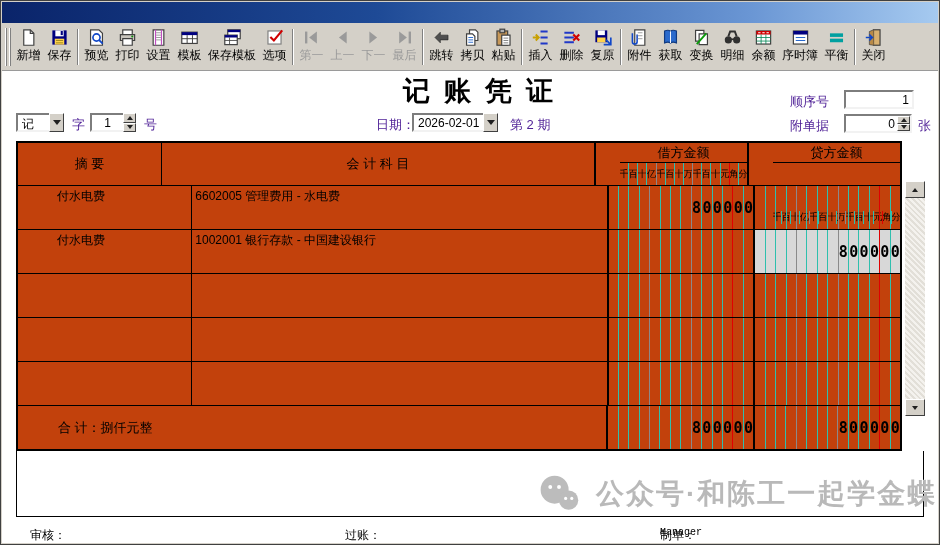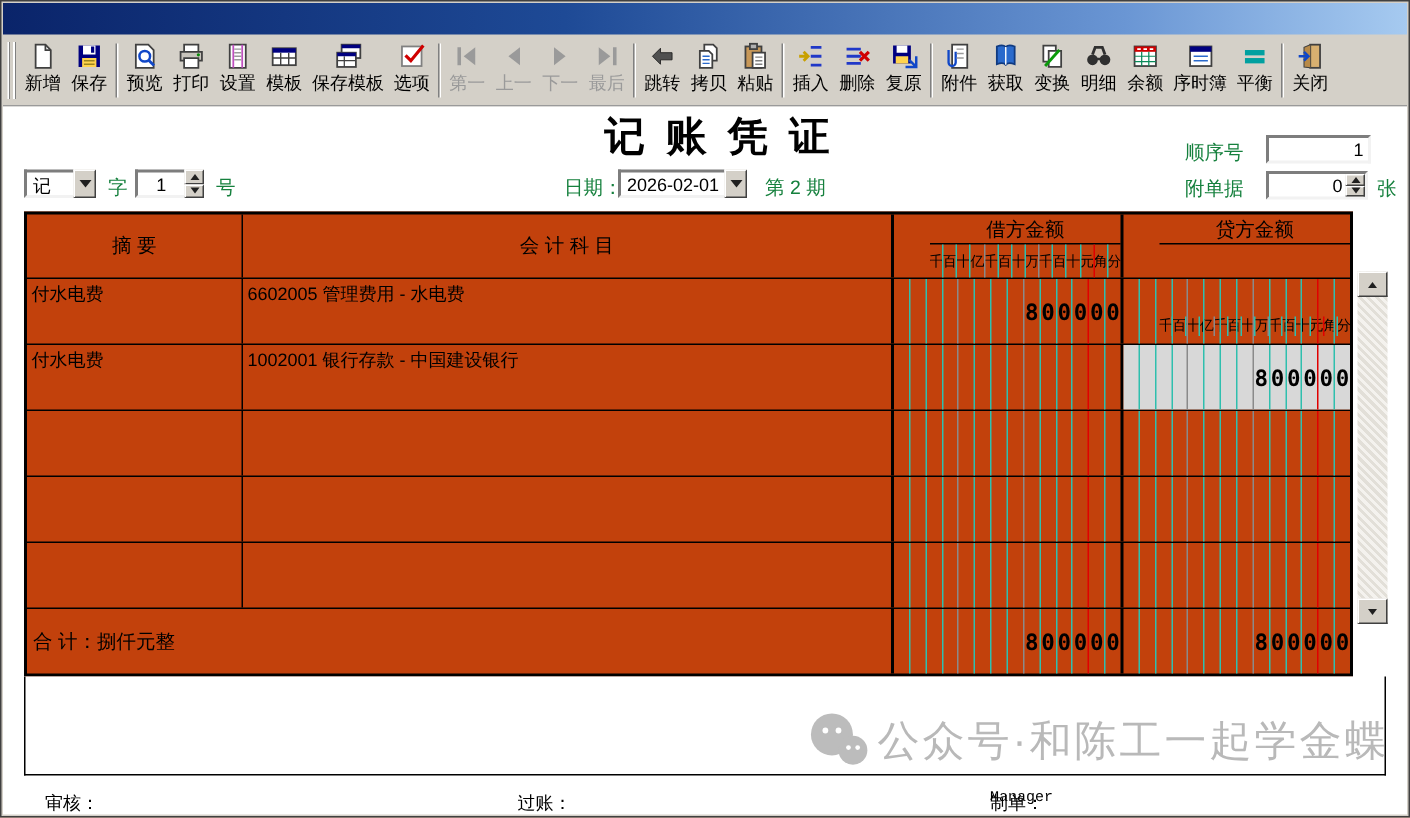--- a/index.html
+++ b/index.html
@@ -34,21 +34,21 @@
   .tb-btn.disabled .tb-label { color:#9a9a9a; }
   .tb-sep { width:2px; margin:4px 2px; border-left:1px solid #808080;
     border-right:1px solid #fff; flex:0 0 auto; }
 
   
   .doc { position:absolute; left:1px; top:70px; right:1px; bottom:1px; background:#fff; }
   .vtitle { position:absolute; left:16px; right:0; top:2px; text-align:center;
     font-family:"DejaVu Serif","Liberation Serif",serif; font-size:27px;
     font-weight:bold; letter-spacing:14px; text-indent:14px; color:#000; }
 
-  .lbl { position:absolute; font-size:13px; color:#15803d; white-space:nowrap; }
+  .lbl { position:absolute; font-size:13px; color:#4c1d95; white-space:nowrap; }
 
   .sunken { background:#fff; border:2px solid; border-color:#7d7d7d #f2f2f2 #f2f2f2 #7d7d7d;
     font-size:12px; }
   .serial-field { position:absolute; left:842px; top:19px; width:70px; height:19px;
     text-align:right; padding:1px 3px 0 0; }
   .attach-field { position:absolute; left:842px; top:43px; width:68px; height:19px;
     display:flex; }
   .attach-val { flex:1; text-align:right; padding:1px 2px 0 0; font-size:12px; }
 
   .spincol { width:13px; display:flex; flex-direction:column; flex:0 0 auto; }
@@ -77,21 +77,21 @@
   .t-head { display:flex; height:42px; }
   .h-sum  { width:144px; border-right:1px solid #000; text-align:center; line-height:42px; font-size:13px; }
   .h-acc  { width:434px; border-right:2px solid #000; text-align:center; line-height:42px; font-size:13px; }
   .h-amt  { display:flex; flex-direction:column;padding-left:24px; }
   .h-deb  { width:153px; border-right:2px solid #000; }
   .h-cred { width:151px;gap:48px; }
   .h-amt-top { height:20px; border-bottom:1px solid #000; text-align:center;
     font-size:13px; line-height:20px; }
   .h-amt-digits { flex:1; }
 
-  .t-row { display:flex; height:44px; border-top:1px solid #000; }
+  .t-row { display:flex; height:44px; border-top:1px solid #000;padding-left:36px; }
   .c-sum { width:144px; border-right:1px solid #000; padding:2px 3px; font-size:12px; }
   .c-acc { width:434px; border-right:2px solid #000; padding:2px 3px; font-size:12px; }
   .c-deb { width:153px; border-right:2px solid #000; }
   .c-cred{ width:151px; }
   .c-total { width:578px; border-right:2px solid #000; display:flex; align-items:center;
     padding-left:4px; font-weight:normal; font-size:13px; }
 
   .agrid { display:flex; height:100%; width:100%; }
   .agrid.sel { background:#d8d8d8; }
   .gcell { flex:1; display:flex; align-items:center; justify-content:center;
@@ -117,22 +117,22 @@
 
   
   .foot { position:absolute; top:456px; left:0; right:0; font-size:12px; color:#000; }
   .foot span { position:absolute; white-space:nowrap; }
   .f-audit { left:28px; }
   .f-post  { left:343px; }
   .f-prep  { left:658px; }
   .f-prep .mono { font-family:"Liberation Mono","DejaVu Sans Mono",monospace; font-size:10px; }
 
   .watermark { position:absolute; left:536px; top:402px; display:flex;
-    align-items:center; gap:5px; color:#b9b9b9; font-size:28px; letter-spacing:2px;
-    z-index:5; white-space:nowrap; }
+    align-items:center; gap:16px; color:#b9b9b9; font-size:28px; letter-spacing:2px;
+    z-index:5; white-space:nowrap;font-weight:bold; }
   .wicon svg { width:42px; height:42px; display:block; }
 </style>
 </head>
 <body>
 
 <div id="win">
 
   <div class="titlebar">
     <span class="ticon">
       <svg viewBox="0 0 16 16">

